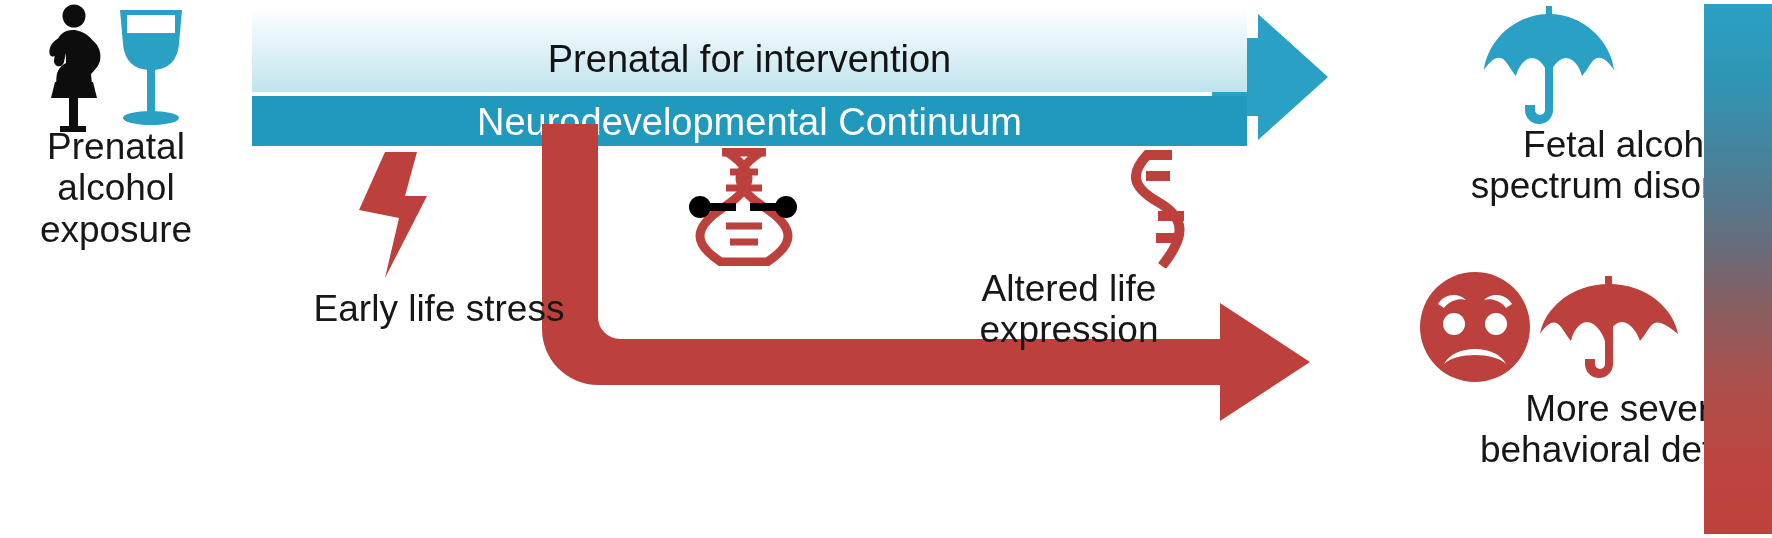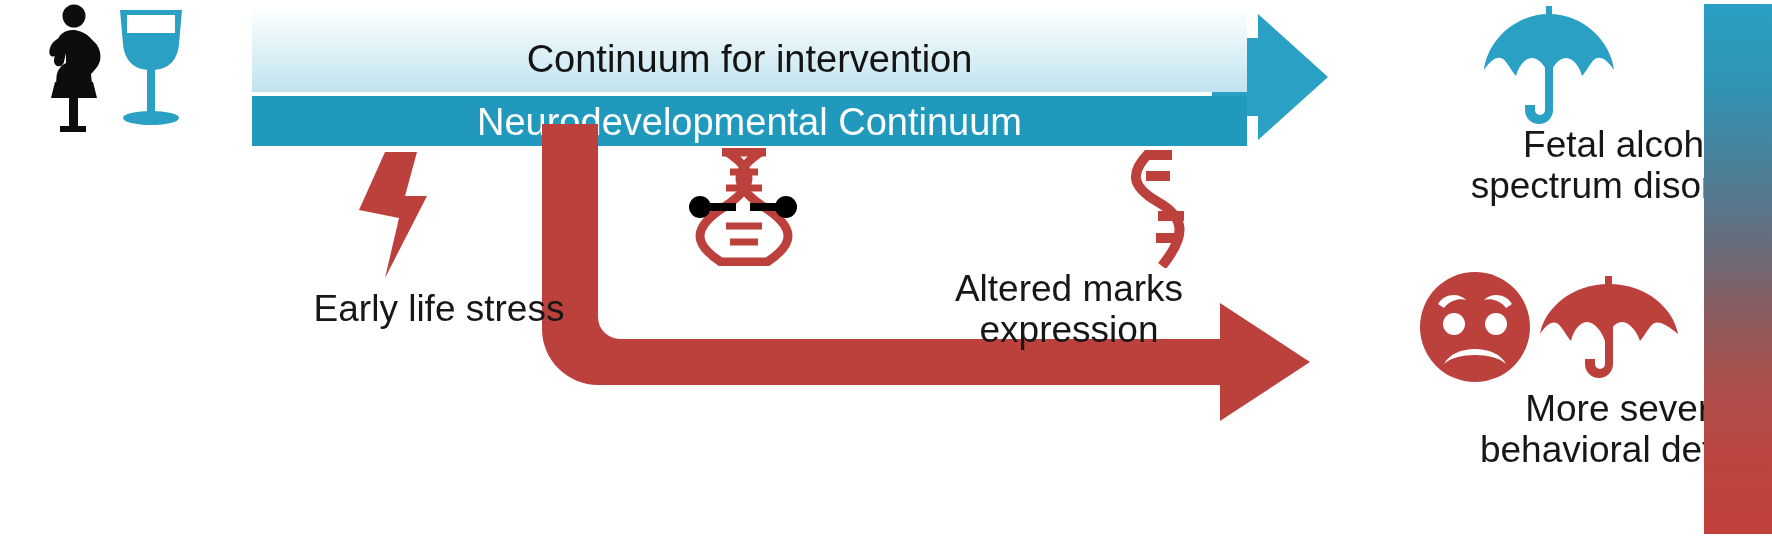--- a/index.html
+++ b/index.html
@@ -86,29 +86,31 @@
       <g fill="#2aa0c4">
         <path d="M92 6 L154 6 L151 40 C149.5 56 141 66 123 66
                  C105 66 96.5 56 95 40 Z"></path>
         <rect x="119" y="64" width="8" height="44"></rect>
         <ellipse cx="123" cy="114" rx="28" ry="7"></ellipse>
 
         <rect x="99" y="11" width="48" height="18" fill="#ffffff"></rect>
       </g>
     </svg>
   </div>
+  <div class="cap" id="exposure-caption">Prenatal alcohol
+exposure</div>
 
   <div class="abs" id="blue-arrow-wrap">
 
     <svg class="abs" style="left:0;top:0;" width="1076" height="138" viewBox="0 0 1076 138">
       <path d="M960 30 L1006 30 L1006 6 L1076 69 L1006 132 L1006 108 L960 108 Z" fill="#2aa0c4"></path>
     </svg>
     <div class="banner-grad"></div>
     <div class="banner-solid"></div>
-    <div id="banner-top-label">Continuum for intervention</div>
+    <div id="banner-top-label">Prenatal for intervention</div>
     <div id="banner-bottom-label">Neurodevelopmental Continuum</div>
   </div>
 
   <div class="abs" id="red-path-arrow">
     <svg width="800" height="300" viewBox="0 0 800 300">
       <path d="M22 0
                L22 205
                A56 56 0 0 0 78 261
                L700 261
                L700 297
@@ -159,21 +161,21 @@
     <svg width="78" height="118" viewBox="0 0 78 118">
       <g fill="none" stroke="#bc413c" stroke-width="10" stroke-linecap="butt">
         <path d="M22 2 C2 22 2 36 30 52 C58 68 58 86 34 116"></path>
         <path d="M20 5 L44 5"></path>
         <path d="M18 26 L42 26"></path>
         <path d="M30 66 L56 66"></path>
         <path d="M28 88 L54 88"></path>
       </g>
     </svg>
   </div>
-  <div class="cap" id="gene-expression-caption">Altered marks
+  <div class="cap" id="gene-expression-caption">Altered life
 expression</div>
 
   <div class="abs" id="blue-umbrella-icon">
     <svg width="130" height="122" viewBox="0 0 130 122">
       <g fill="#2aa0c4">
 
         <rect x="62" y="0" width="6" height="12"></rect>
 
         <path d="M65 8 C30 8 3 36 0 64
                  C8 52 16 48 22 56 C27 63 30 68 32 70

